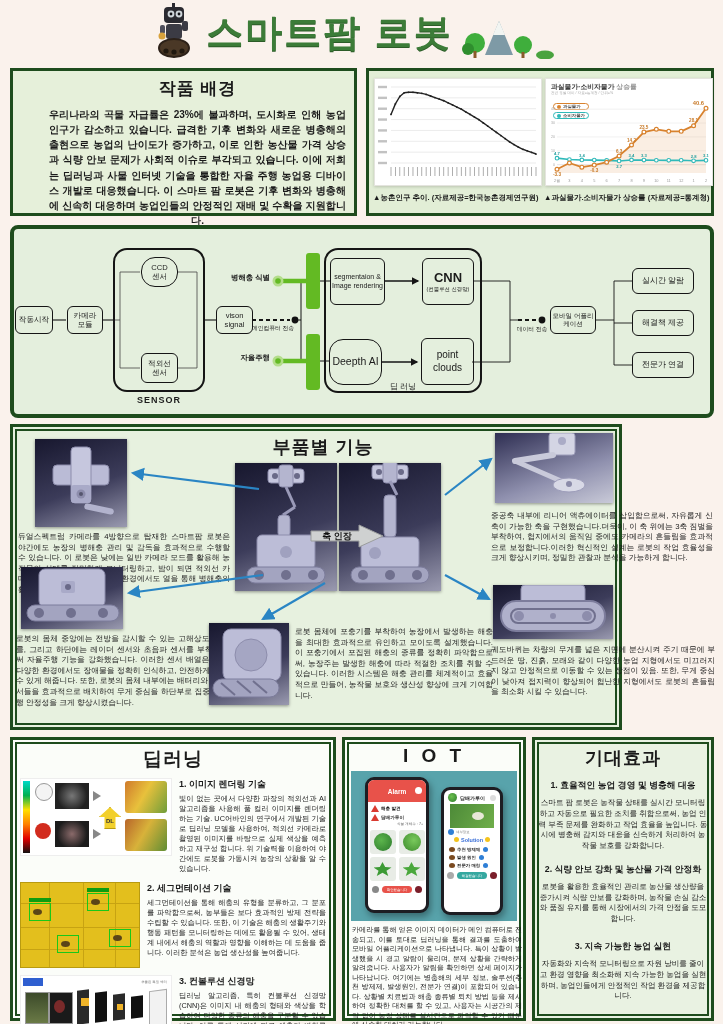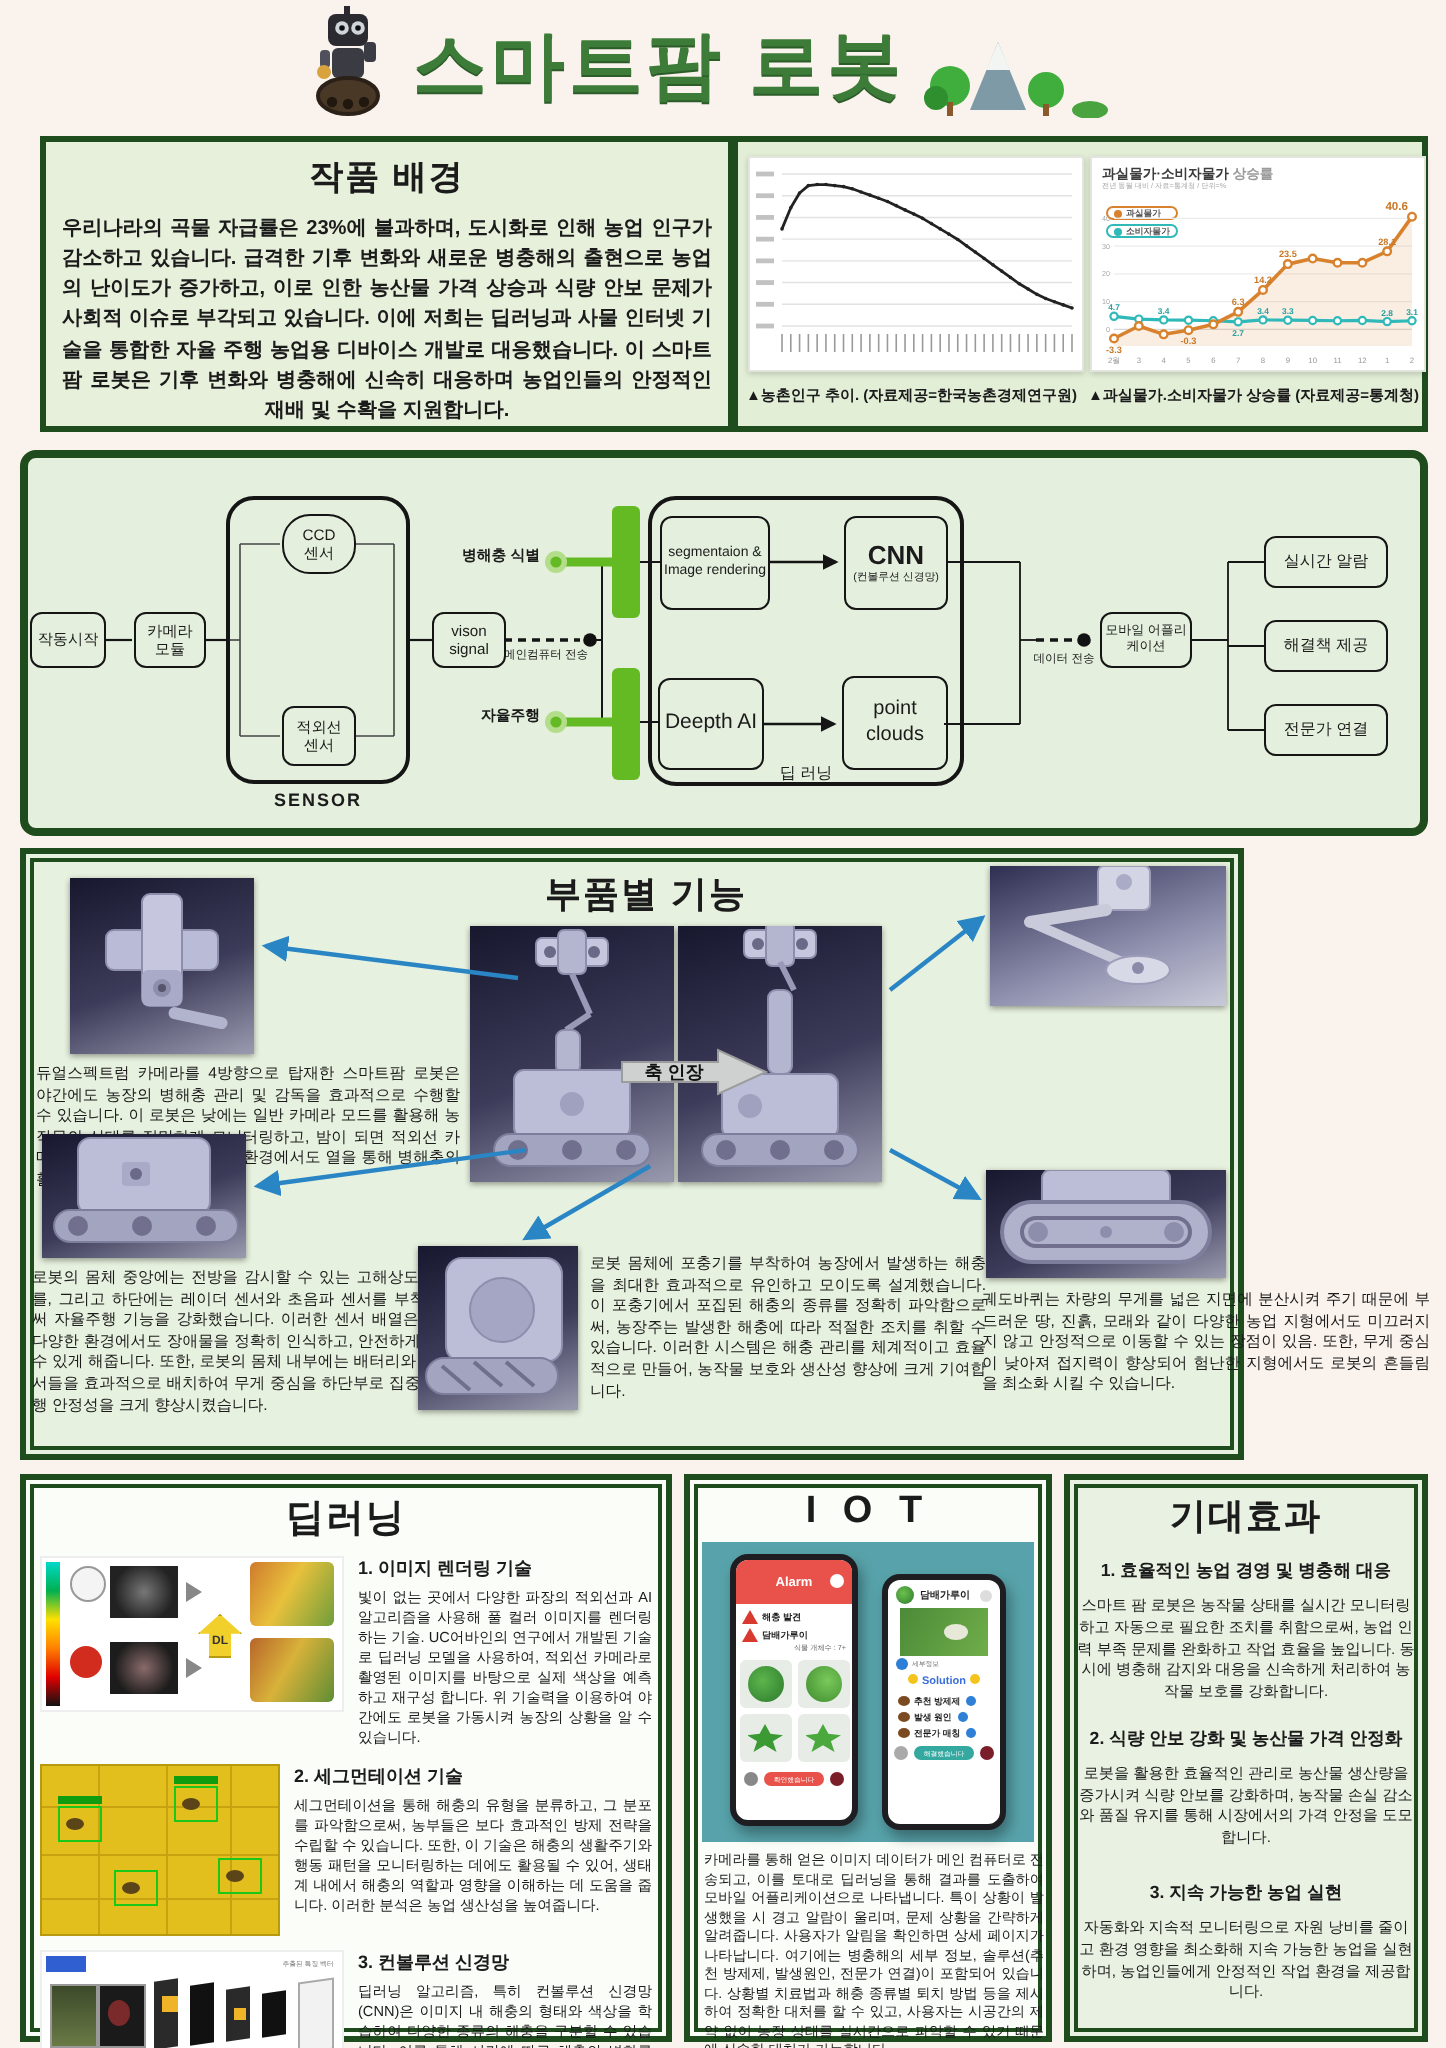--- a/index.html
+++ b/index.html
@@ -75,21 +75,21 @@
         <circle cx="14" cy="40" r="10" fill="#3fae3c"></circle>
           <circle cx="7" cy="46" r="6" fill="#2f8e2e"></circle>
         <rect x="12.5" y="48" width="3" height="7" fill="#8a5a2b"></rect>
         <circle cx="62" cy="42" r="9" fill="#3fae3c"></circle>
           <rect x="60.5" y="49" width="3" height="6" fill="#8a5a2b"></rect>
         <ellipse cx="84" cy="52" rx="9" ry="4.5" fill="#49a33f"></ellipse>
       </svg>
     </span>
   </div>
 
-  <div class="panel" style="left:20px;top:68px;width:347px;height:148px;">
+  <div class="panel" style="left:10px;top:68px;width:347px;height:148px;padding-left:28px;">
     <div class="sec-title" style="font-size:17px;margin-top:6px;">작품 배경</div>
     <div class="body-text" style="font-size:10.1px;font-weight:600;line-height:1.5;margin:7px 8px 0 8px;">우리나라의 곡물 자급률은 23%에 불과하며, 도시화로 인해 농업 인구가 감소하고 있습니다.  급격한 기후 변화와 새로운 병충해의 출현으로 농업의 난이도가 증가하고, 이로 인한 농산물 가격 상승과 식량 안보 문제가 사회적 이슈로 부각되고 있습니다. 이에 저희는 딥러닝과 사물 인터넷 기술을 통합한 자율 주행 농업용 디바이스 개발로 대응했습니다. 이 스마트 팜 로봇은 기후 변화와 병충해에 신속히 대응하며 농업인들의 안정적인 재배 및 수확을 지원합니다.</div>
   </div>
 
   <div class="panel" style="left:366px;top:68px;width:348px;height:148px;background:#e2eed6;">
     <div class="chart-card" style="left:5px;top:7px;width:166px;height:106px;">
       <svg id="chart1-svg" width="166" height="106">
           <line x1="16" y1="8" x2="161" y2="8" stroke="#e2e2e2" stroke-width="0.7"></line>
           <rect x="3" y="6.8" width="9" height="2.4" fill="#c2c2c2"></rect>
           <line x1="16" y1="18.857142857142858" x2="161" y2="18.857142857142858" stroke="#e2e2e2" stroke-width="0.7"></line>
@@ -336,21 +336,21 @@
     <div class="dlabel" style="left:206px;top:44px;width:50px;text-align:right;">병해충 식별</div>
     <div class="dlabel" style="left:214px;top:124px;width:42px;text-align:right;">자율주행</div>
     <div class="gbar" style="left:292px;top:24px;width:14px;height:56px;"></div>
     <div class="gbar" style="left:292px;top:105px;width:14px;height:56px;"></div>
     <div class="dgroup" style="left:310px;top:19px;width:158px;height:145px;"></div>
     <div class="dbox" style="left:316px;top:29px;width:55px;height:47px;font-size:7px;">segmentaion &amp; Image rendering</div>
     <div class="dbox" style="left:408px;top:29px;width:52px;height:47px;flex-direction:column;">
       <span style="font-size:13px;font-weight:bold;">CNN</span>
       <span style="font-size:5.4px;">(컨볼루션 신경망)</span>
     </div>
-    <div class="dbox" style="left:315px;top:110px;width:53px;height:46px;font-size:10.5px;">Deepth AI</div>
+    <div class="dbox" style="left:315px;top:110px;width:53px;height:46px;font-size:10.5px;border-radius:14px;">Deepth AI</div>
     <div class="dbox" style="left:407px;top:109px;width:53px;height:47px;font-size:10px;">point clouds</div>
     <div class="dlabel" style="left:310px;top:152px;width:158px;text-align:center;font-size:8px;font-weight:normal;">딥 러닝</div>
     <div class="dlabel" style="left:498px;top:96px;width:40px;font-size:5.8px;font-weight:normal;text-align:center;">데이터 전송</div>
     <div class="dbox" style="left:536px;top:77px;width:46px;height:28px;font-size:6.5px;">모바일 어플리케이션</div>
     <div class="dbox" style="left:618px;top:39px;width:62px;height:26px;font-size:8px;">실시간 알람</div>
     <div class="dbox" style="left:618px;top:81px;width:62px;height:26px;font-size:8px;">해결책 제공</div>
     <div class="dbox" style="left:618px;top:123px;width:62px;height:26px;font-size:8px;">전문가 연결</div>
   </div>
 
   <div class="double" style="left:10px;top:424px;width:612px;height:306px;background:#e7f1df;">
@@ -422,20 +422,21 @@
     <div class="render" style="left:482px;top:6px;width:118px;height:70px;background:linear-gradient(160deg,#2e2e52 0%,#8f90ae 60%,#c9cad8 100%);">
       <svg width="118" height="70" viewBox="0 0 118 70">
         <rect x="54" y="0" width="26" height="22" rx="3" fill="#d4d5e4" stroke="#9d9dba"></rect>
         <circle cx="67" cy="8" r="4" fill="#aaabc6"></circle>
         <line x1="20" y1="28" x2="58" y2="22" stroke="#c9cada" stroke-width="6" stroke-linecap="round"></line>
         <line x1="20" y1="28" x2="66" y2="48" stroke="#c9cada" stroke-width="5" stroke-linecap="round"></line>
         <ellipse cx="74" cy="52" rx="16" ry="7" fill="#d8d9e6" stroke="#9d9dba"></ellipse>
         <circle cx="74" cy="51" r="3" fill="#8b8ba9"></circle>
       </svg>
     </div>
+    <div class="ptext" style="left:478px;top:84px;width:222px;">중공축 내부에 리니어 액츄에이터를 삽입함으로써, 자유롭게 신축이 가능한 축을 구현했습니다.더욱이, 이 축 위에는 3축 짐벌을 부착하여, 험지에서의 움직임 중에도 카메라의 흔들림을 효과적으로 보정합니다.이러한 혁신적인 설계는 로봇의 작업 효율성을 크게 향상시키며, 정밀한 관찰과 분석을 가능하게 합니다.</div>
 
     <div class="render" style="left:196px;top:196px;width:80px;height:82px;">
       <svg width="80" height="82" viewBox="0 0 80 82">
         <rect x="14" y="6" width="58" height="52" rx="8" fill="#bcbdd7" stroke="#8d8dac"></rect>
         <circle cx="42" cy="32" r="16" fill="#a5a6c3" stroke="#8d8dac"></circle>
         <rect x="4" y="56" width="66" height="18" rx="9" fill="#a3a4c0" stroke="#7d7d9c"></rect>
         <line x1="12" y1="60" x2="26" y2="72" stroke="#70708e" stroke-width="2"></line>
         <line x1="28" y1="58" x2="42" y2="70" stroke="#70708e" stroke-width="2"></line>
         <line x1="44" y1="58" x2="58" y2="70" stroke="#70708e" stroke-width="2"></line>
       </svg>

